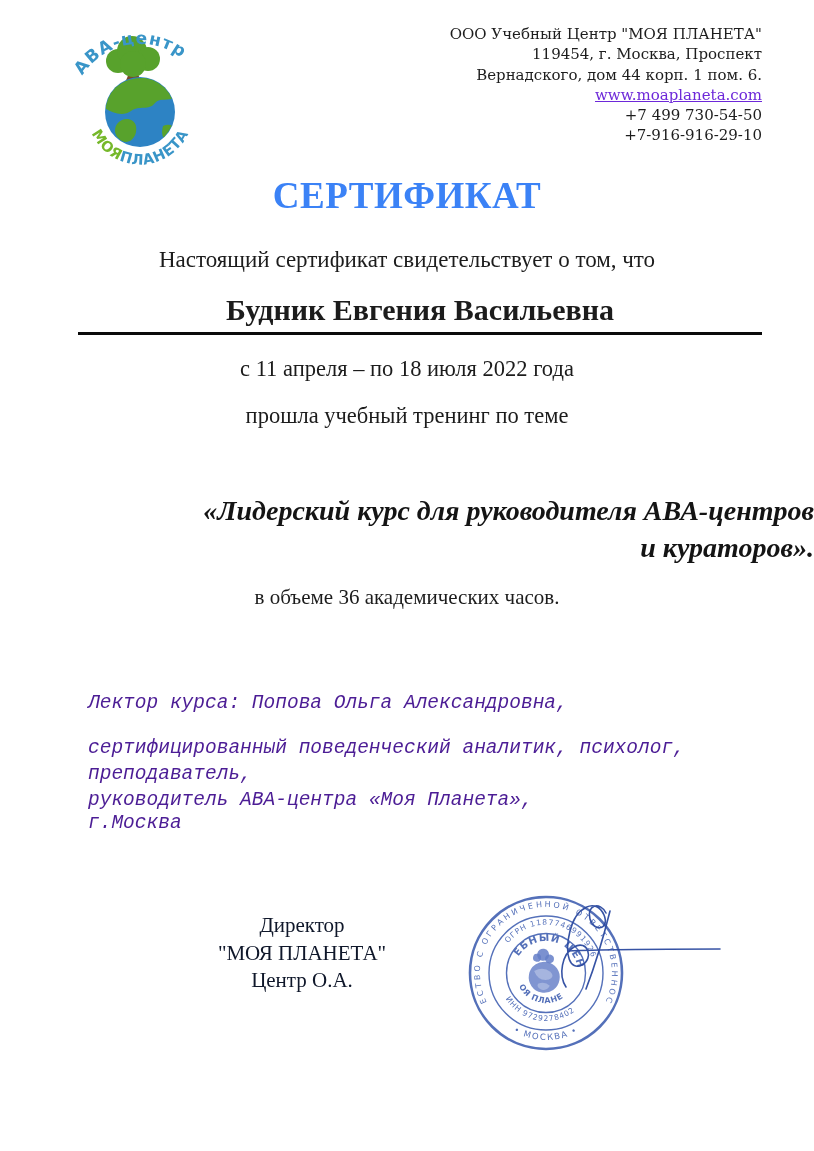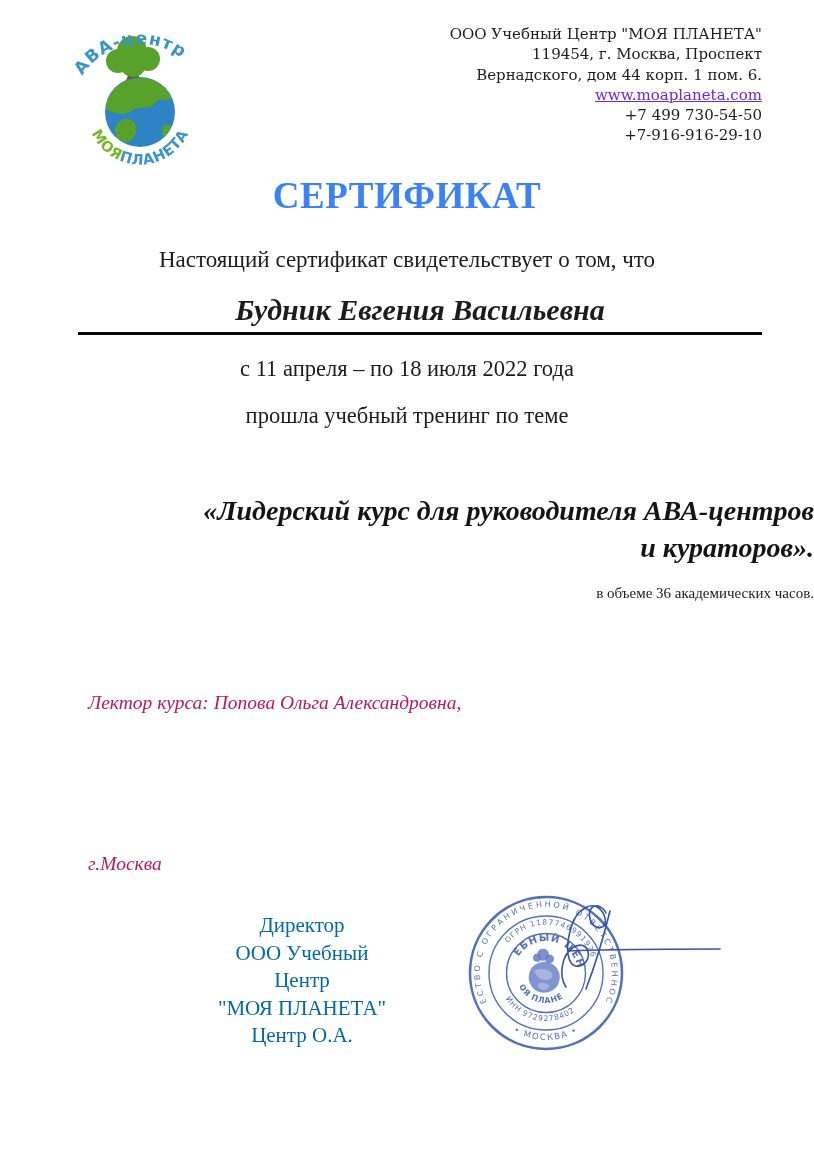--- a/index.html
+++ b/index.html
@@ -11,34 +11,34 @@
   
   .contact{top:24px;right:52px;text-align:right;font-family:"DejaVu Serif",serif;
     font-size:15px;line-height:20.3px;color:#1d1d1d;}
   .contact .link{text-decoration:underline;cursor:pointer;}
   
   .title{top:174px;left:0;width:100%;text-align:center;font-weight:bold;
     font-size:37px;letter-spacing:.5px;color:#3b82f6;}
   .intro{top:247px;left:0;width:100%;text-align:center;font-size:23px;}
   .name-line{top:288px;left:78px;width:684px;height:44px;border-bottom:3px solid #0a0a0a;
     text-align:center;}
-  .name-line .name{font-size:30px;font-weight:bold;font-style:italic;line-height:44px;}
+  .name-line .name{font-size:30px;font-weight:bold;line-height:44px;}
   .period{top:356px;left:0;width:100%;text-align:center;font-size:22.5px;}
   .action{top:403px;left:0;width:100%;text-align:center;font-size:22.5px;}
   .course{top:492px;left:0;width:100%;text-align:right;font-size:28px;font-weight:bold;
     font-style:italic;line-height:37px;color:#141414;}
-  .volume{top:585px;left:0;width:100%;text-align:right;font-size:15px;}
+  .volume{top:585px;left:0;width:100%;text-align:center;font-size:21px;}
   
-  .lect{left:88px;width:680px;font-style:italic;font-size:19.5px;line-height:26px;color:#be185d;}
+  .lect{left:88px;width:680px;font-style:italic;font-size:19.5px;line-height:26px;color:#4c1d95;font-family:Liberation Mono, monospace;}
   .lect1{top:690px;}
   .lect2{top:735px;}
-  .lect4{top:810px;margin-top:41px;}
+  .lect4{top:810px;}
   
   .sign-block{top:912px;left:206px;width:192px;text-align:center;font-size:21px;
-    line-height:27.5px;color:#0369a1;}
+    line-height:27.5px;color:#0f172a;}
   
   .logo-wrap{top:12px;left:60px;}
   .stamp-wrap{top:883px;left:458px;}
   svg text{font-family:"DejaVu Sans",sans-serif;}
 </style>
 </head>
 <body>
 
 <div class="page">
 
@@ -100,25 +100,28 @@
   <div class="abs action">прошла учебный тренинг по теме</div>
 
   <div class="abs course">
     <div>«Лидерский курс для руководителя АВА-центров</div>
     <div>и кураторов».</div>
   </div>
 
   <div class="abs volume">в объеме 36 академических часов.</div>
 
   <div class="abs lect lect1">Лектор курса: Попова Ольга Александровна,</div>
+  <div class="abs lect lect2">
+    <div>сертифицированный поведенческий аналитик, психолог, преподаватель,</div>
+    <div>руководитель АВА-центра «Моя Планета»,</div>
+  </div>
   <div class="abs lect lect4">г.Москва</div>
 
   <div class="abs sign-block">
     <div>Директор</div>
-    <div>ООО Учебный Центр</div>
     <div>"МОЯ ПЛАНЕТА"</div>
     <div>Центр О.А.</div>
   </div>
 
   <div class="abs stamp-wrap">
     <svg width="272" height="190" viewBox="0 0 272 190">
       <defs>
         <path id="stOuterTop" d="M 28.2 117.9 A 66 66 0 1 1 147.8 117.9" fill="none"></path>
         <path id="stOuterBot" d="M 47.7 143.5 A 67 67 0 0 0 128.3 143.5" fill="none"></path>
         <path id="stOgrn" d="M 41 80 A 48 48 0 0 1 135 80" fill="none"></path>

